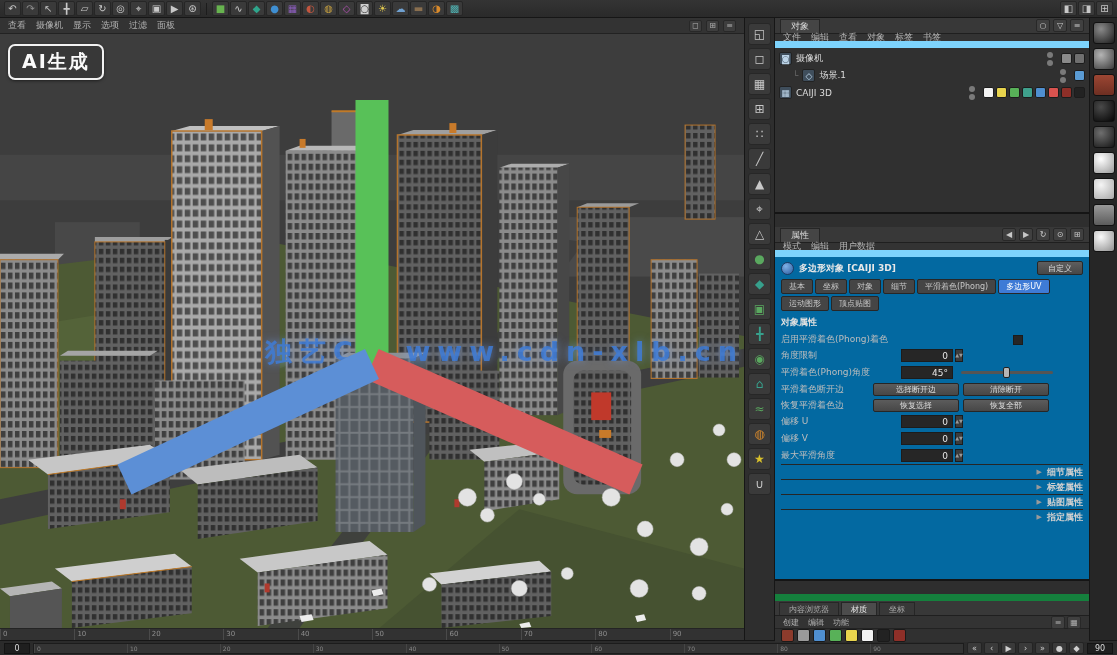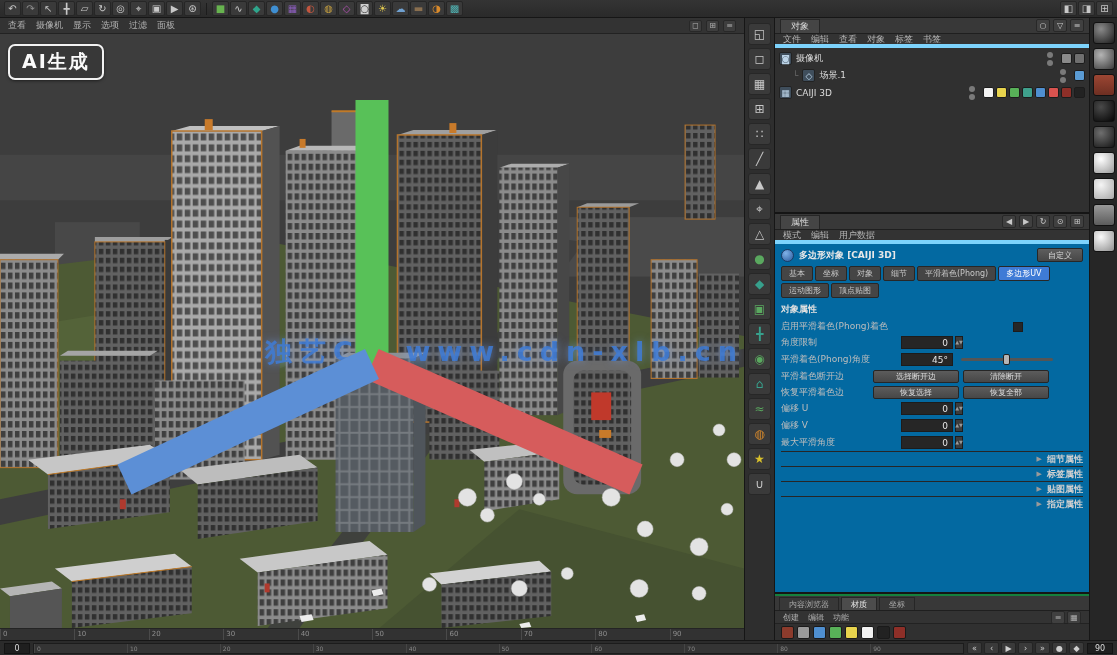--- a/index.html
+++ b/index.html
@@ -21,26 +21,26 @@
   .viewport svg{position:absolute;inset:0;width:100%;height:100%;}
   .ai-badge{position:absolute;left:8px;top:10px;border:2px solid #f2f2f2;border-radius:7px;padding:3px 12px;color:#fafafa;font-size:19px;font-weight:bold;letter-spacing:2px;background:rgba(50,50,50,.45);box-shadow:0 1px 3px rgba(0,0,0,.5);}
   .site-mark{position:absolute;left:265px;top:300px;color:rgba(62,123,214,.85);font-size:27px;font-weight:bold;letter-spacing:7px;white-space:nowrap;text-shadow:0 0 8px rgba(120,170,255,.55);}
   .gizmo{position:absolute;right:8px;top:4px;width:40px;height:36px;}
   .ruler{height:12px;background:#323232;border-top:1px solid #242424;display:flex;align-items:flex-end;color:#8d8d8d;font-size:7px;}
   .ruler span{flex:1;border-left:1px solid #4a4a4a;padding-left:2px;line-height:11px;}
   
   .modes{width:30px;background:#2e2e2e;border-right:1px solid #161616;display:flex;flex-direction:column;align-items:center;padding-top:5px;gap:3px;overflow:hidden;}
   .mode-i{width:23px;height:22px;background:#3a3a3a;border:1px solid #272727;border-radius:3px;display:flex;align-items:center;justify-content:center;font-size:12px;line-height:1;}
   
-  .rightcol{width:315px;display:flex;flex-direction:column;background:#2e2e2e;border-right:1px solid #161616;}
+  .rightcol{width:315px;display:flex;flex-direction:column;background:#2e2e2e;border-right:1px solid #161616;gap:13px;}
   .phead{height:16px;background:#383838;border-bottom:1px solid #1f1f1f;display:flex;align-items:center;padding:0 5px;gap:6px;}
   .ptab{background:#454545;border:1px solid #262626;border-bottom:none;padding:0 10px;height:14px;display:flex;align-items:center;font-size:9px;color:#ddd;}
   .phicons{margin-left:auto;display:flex;gap:3px;}
   .phi{width:14px;height:13px;background:#404040;border:1px solid #282828;border-radius:2px;display:flex;align-items:center;justify-content:center;font-size:8px;}
-  .menurow{height:14px;background:#333;border-bottom:4px solid #7dd3fc;display:flex;align-items:center;gap:10px;padding:0 8px;font-size:9px;color:#b5b5b5;}
+  .menurow{height:14px;background:#333;border-bottom:7px solid #7dd3fc;display:flex;align-items:center;gap:10px;padding:0 8px;font-size:9px;color:#b5b5b5;}
   
   .om{height:196px;display:flex;flex-direction:column;border-bottom:2px solid #151515;}
   .om-body{flex:1;background:#303030;overflow:hidden;padding-top:2px;}
   .om-row{height:17px;display:flex;align-items:center;gap:4px;padding:0 4px;}
   .om-row.child{padding-left:18px;}
   .om-row.child::before{content:"└";color:#6a6a6a;font-size:9px;}
   .om-ico{width:13px;height:13px;background:#3f4e5c;border:1px solid #222;border-radius:2px;display:flex;align-items:center;justify-content:center;font-size:9px;color:#bcd4e8;}
   .om-name{color:#dcdcdc;font-size:9px;}
   .om-dots{margin-left:auto;display:flex;flex-direction:column;gap:2px;}
   .om-dots i{width:6px;height:6px;border-radius:50%;background:#7a7a7a;display:block;}
@@ -65,21 +65,21 @@
   .slider{width:92px;height:3px;background:#555;position:relative;margin-left:6px;border-radius:2px;}
   .knob{position:absolute;left:46%;top:-4px;width:7px;height:11px;background:#b5b5b5;border:1px solid #222;border-radius:2px;}
   .btnrow{height:16px;display:flex;align-items:center;gap:4px;}
   .btn{background:linear-gradient(#5c5c5c,#474747);border:1px solid #262626;color:#ddd;font-size:8px;border-radius:2px;height:13px;padding:0 6px;flex:0 0 auto;min-width:86px;text-align:center;line-height:12px;}
   .btnrow .plabel{min-width:88px;}
   .valrow{height:17px;display:flex;align-items:center;gap:2px;}
   .valrow .plabel{min-width:118px;}
   .collapsed-h{height:15px;display:flex;align-items:center;gap:5px;border-top:1px solid #262626;font-weight:bold;color:#cfcfcf;font-size:9px;justify-content:flex-end;}
   .collapsed-h::before{content:"\25B6";font-size:7px;color:#9a9a9a;}
   
-  .botmgr{height:46px;border-top:2px solid #15803d;background:#2e2e2e;display:flex;flex-direction:column;}
+  .botmgr{height:46px;border-top:7px solid #15803d;background:#2e2e2e;display:flex;flex-direction:column;}
   .bm-tabs{height:15px;display:flex;gap:2px;align-items:flex-end;padding:1px 4px 0 4px;background:#383838;border-bottom:1px solid #1f1f1f;}
   .bm-tab{padding:0 9px;height:13px;display:flex;align-items:center;border:1px solid #262626;border-bottom:none;font-size:8px;}
   .bm-menus{height:13px;display:flex;gap:9px;align-items:center;padding:0 8px;background:#333;border-bottom:1px solid #222;font-size:8px;color:#b0b0b0;}
   .bm-menus .phicons{gap:2px;}
   .bm-chips{flex:1;display:flex;align-items:center;gap:3px;padding:0 6px;background:#303030;}
   .chip{width:13px;height:13px;border:1px solid #1a1a1a;border-radius:2px;}
   
   .matstrip{width:27px;background:#262626;display:flex;flex-direction:column;align-items:center;gap:4px;padding-top:4px;overflow:hidden;}
   .mthumb{width:22px;height:22px;border-radius:3px;border:1px solid #111;}
   

